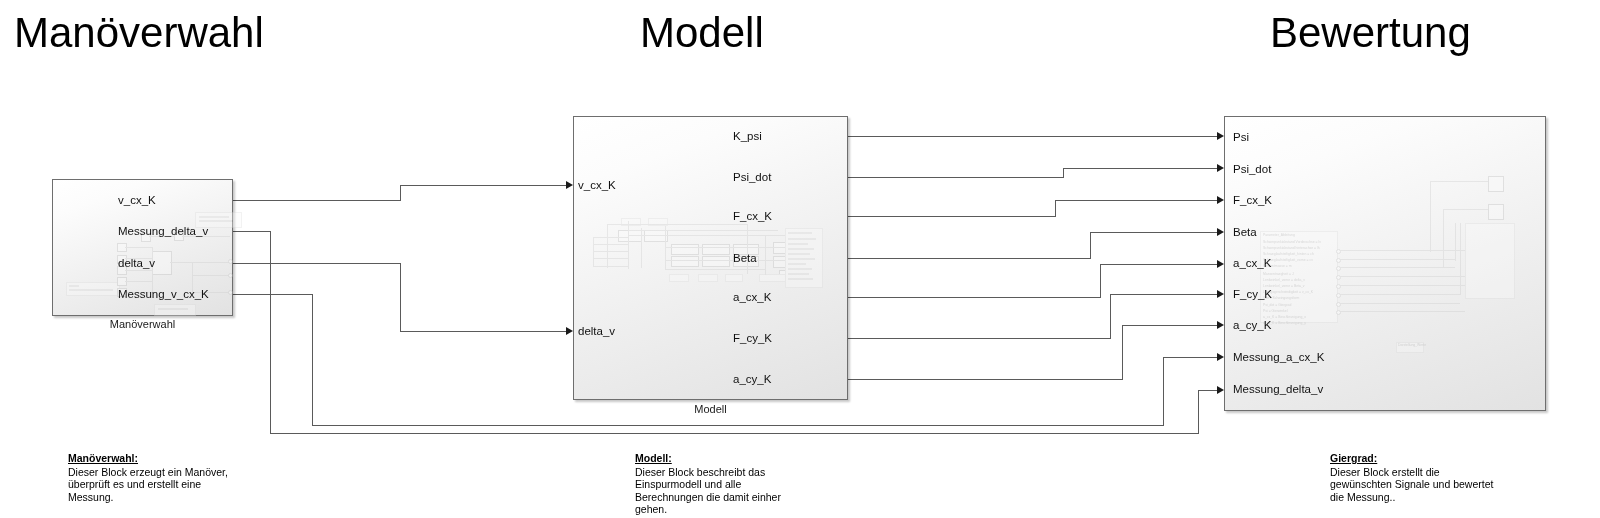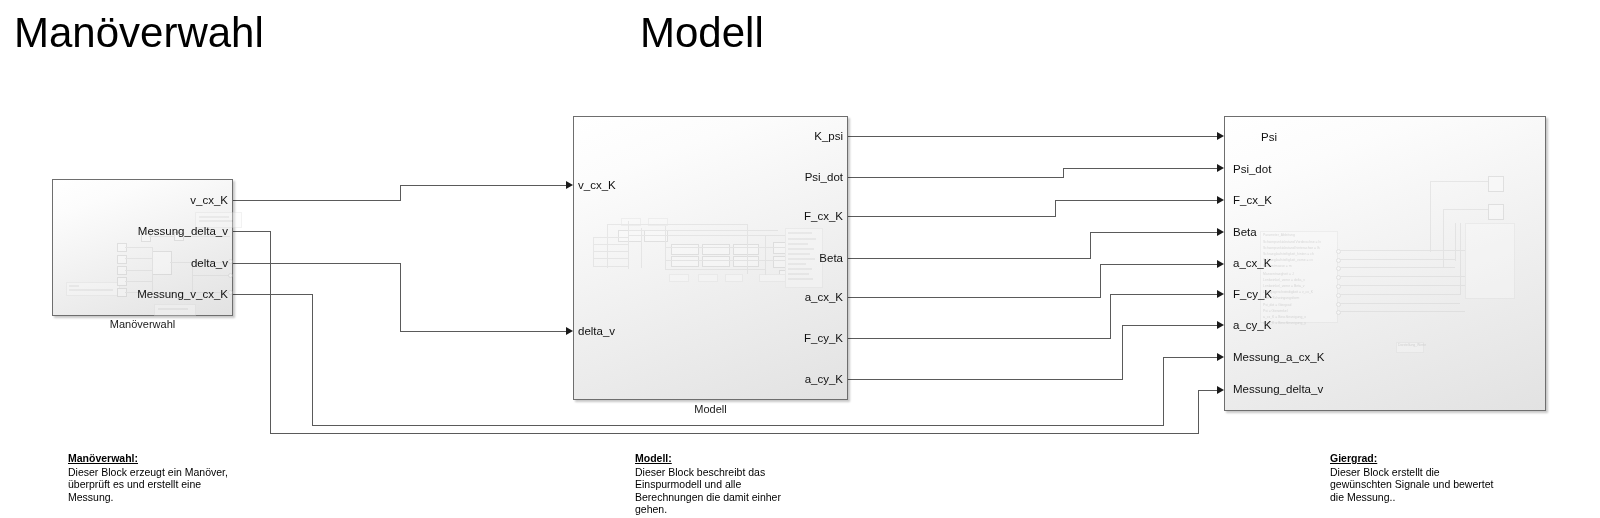--- a/index.html
+++ b/index.html
@@ -13,21 +13,21 @@
 
   
   .block{position:absolute;border:1px solid #6e6e6e;
          background:linear-gradient(160deg,#ffffff 0%,#fcfcfc 18%,#f0f0f0 55%,#e2e2e2 100%);
          box-shadow:2px 2px 2px rgba(0,0,0,0.22);box-sizing:border-box;}
   .block-caption{position:absolute;font-size:11px;color:#1a1a1a;text-align:center;
                  white-space:nowrap;}
 
   
   .port{position:absolute;font-size:11.5px;color:#111;white-space:nowrap;line-height:12px;}
-  .port.out{text-align:right;}
+  .port.out{text-align:left;}
   .port.in{text-align:left;}
 
   
   .arrow{position:absolute;width:0;height:0;
          border-top:4.5px solid transparent;border-bottom:4.5px solid transparent;
          border-left:7px solid #1a1a1a;}
 
   
   .wire{position:absolute;background:#5a5a5a;}
   .wire.h{height:1px;}
@@ -50,20 +50,21 @@
   .pv-caption{position:absolute;font-size:3.4px;color:#9a9a9a;white-space:nowrap;
               line-height:4.4px;}
 </style>
 </head>
 <body>
 
 <div class="canvas">
 
   <div class="section-title" style="left:14px;top:12px;">Manöverwahl</div>
   <div class="section-title" style="left:640px;top:12px;">Modell</div>
+  <div class="section-title" style="left:1270px;top:12px;">Bewertung</div>
 
   <div class="wire h" style="left:232px;top:200px;width:169px;"></div>
   <div class="wire v" style="left:400px;top:185px;height:16px;"></div>
   <div class="wire h" style="left:400px;top:185px;width:166px;"></div>
   <div class="arrow" style="left:566px;top:180.5px;"></div>
 
   <div class="wire h" style="left:232px;top:263px;width:169px;"></div>
   <div class="wire v" style="left:400px;top:263px;height:69px;"></div>
   <div class="wire h" style="left:400px;top:331px;width:166px;"></div>
   <div class="arrow" style="left:566px;top:326.5px;"></div>
@@ -269,21 +270,21 @@
     <div class="pv-line h" style="left:206px;top:65px;width:58px;"></div>
     <div class="pv-line v" style="left:219px;top:93px;height:58px;"></div>
     <div class="pv-line h" style="left:219px;top:93px;width:45px;"></div>
     <div class="pv-line v" style="left:231px;top:107px;height:38px;"></div>
     <div class="pv-line v" style="left:236px;top:107px;height:72px;"></div>
 
     <div class="pv-card" style="left:172px;top:226px;width:26px;height:9px;"></div>
     <div class="pv-caption" style="left:174px;top:227px;">Darstellung_Werte</div>
   </div>
 
-  <div class="port in" style="left:1233px;top:131px;margin-left:28px;">Psi</div>
+  <div class="port in" style="left:1233px;top:131px;">Psi</div>
   <div class="port in" style="left:1233px;top:163px;">Psi_dot</div>
   <div class="port in" style="left:1233px;top:194px;">F_cx_K</div>
   <div class="port in" style="left:1233px;top:226px;">Beta</div>
   <div class="port in" style="left:1233px;top:257px;">a_cx_K</div>
   <div class="port in" style="left:1233px;top:288px;">F_cy_K</div>
   <div class="port in" style="left:1233px;top:319px;">a_cy_K</div>
   <div class="port in" style="left:1233px;top:351px;">Messung_a_cx_K</div>
   <div class="port in" style="left:1233px;top:383px;">Messung_delta_v</div>
 
 

